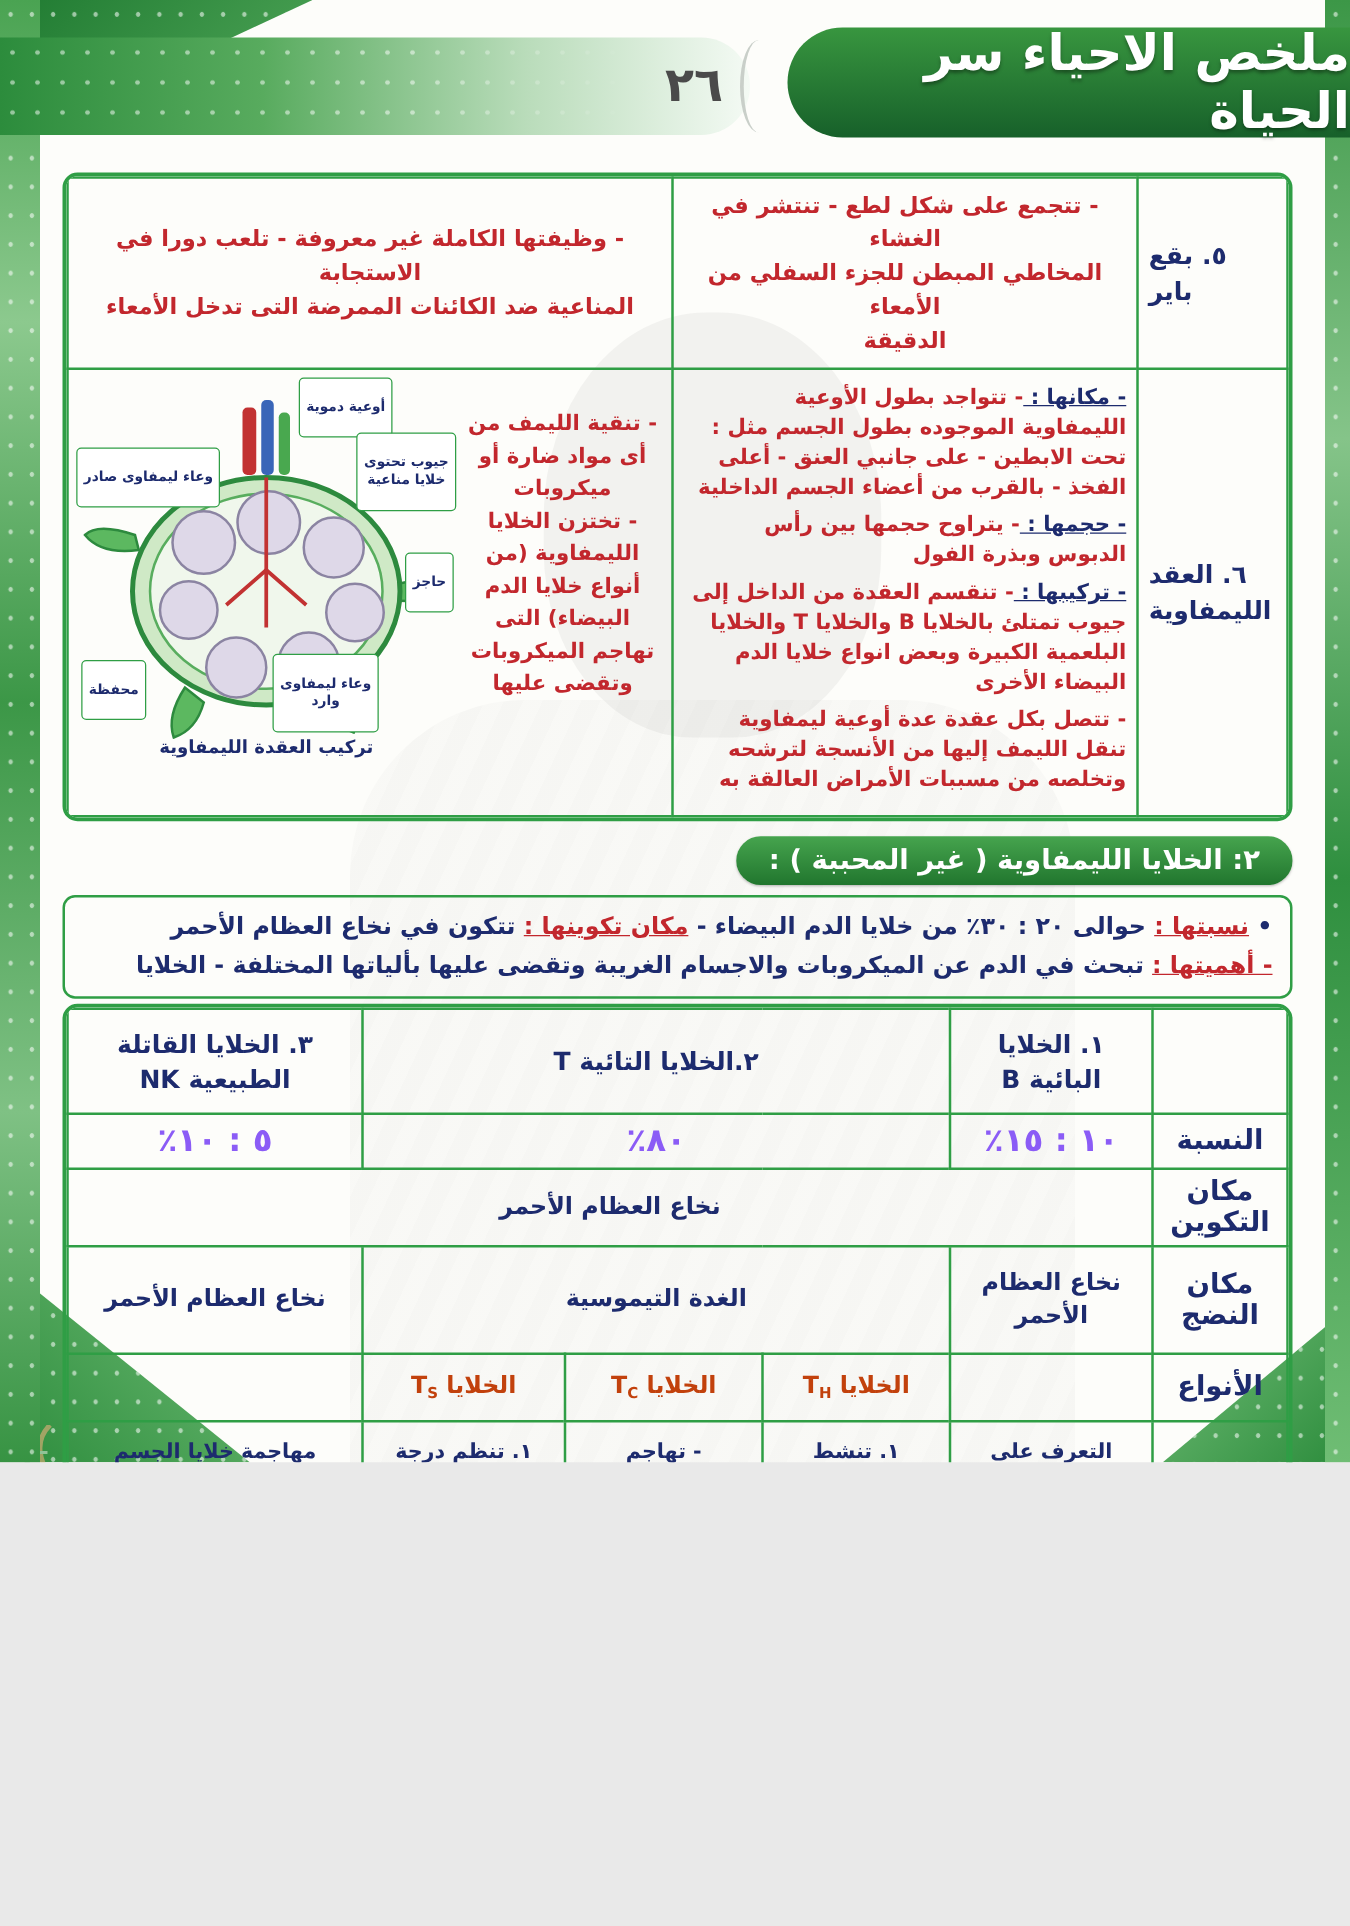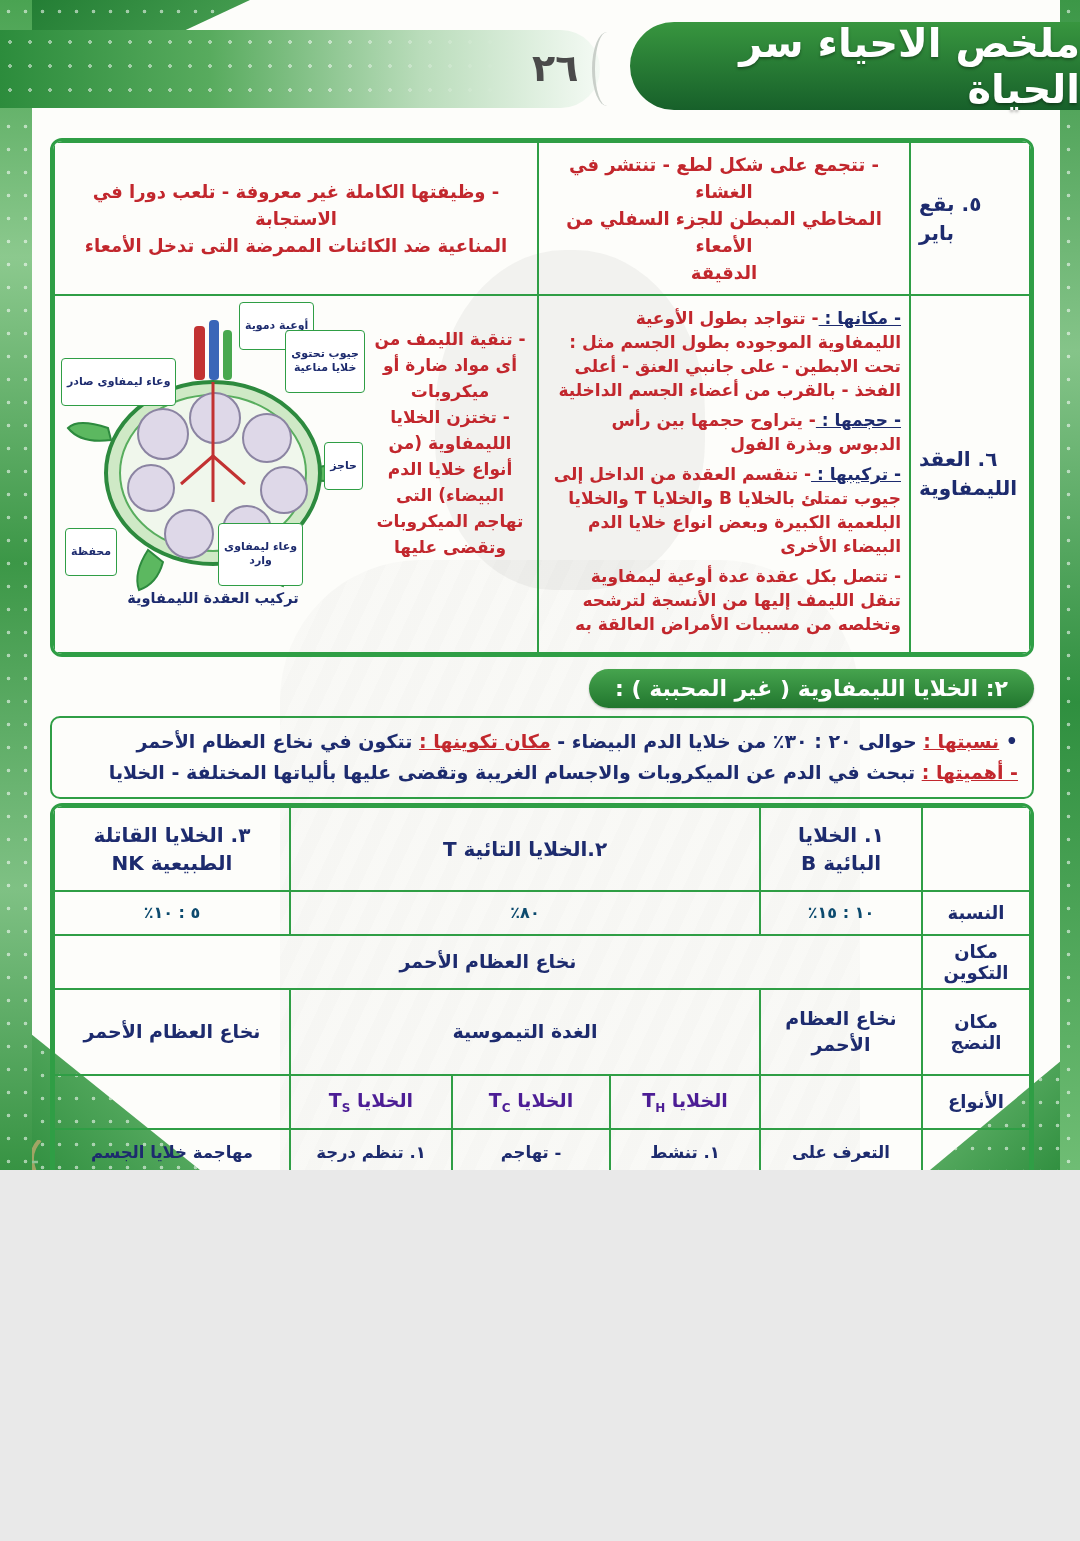--- a/index.html
+++ b/index.html
@@ -71,25 +71,25 @@
   .sec{margin:12px 0 8px;display:flex;justify-content:flex-start}
   .pill{background:linear-gradient(180deg,#46a44e,#21762e);color:#fff;font-size:22px;font-weight:bold;
     padding:7px 26px;border-radius:24px;box-shadow:0 1px 2px rgba(0,0,0,.25)}
 
   .bbox{border:2.5px solid #2f9e45;border-radius:10px;padding:8px 14px;font-size:19px;font-weight:bold;line-height:1.65;text-align:right}
   .b3{margin:8px 4px 10px 0;font-size:19px;font-weight:bold;line-height:1.6;text-align:right}
 
   .mw{border:3px solid #2f9e45;border-radius:12px;overflow:hidden;margin-top:4px}
   table.t2{width:100%;border-collapse:collapse;table-layout:fixed}
   .t2 td{border:2.5px solid #2f9e45;text-align:center;vertical-align:middle;padding:5px 4px;font-weight:bold}
-  .t2 .lab2{color:#1d2b6e;font-size:18px}
+  .t2 .lab2{color:#1d2b6e;font-size:22px}
   .t2 .hdr{color:#1d2b6e;font-size:20px;white-space:pre-line;line-height:1.4}
-  .t2 .vr{color:#0c4a6e;font-size:16px}
+  .t2 .vr{color:#8b5cf6;font-size:26px}
   .t2 .vn{color:#1d2b6e;font-size:19px;white-space:pre-line;line-height:1.35}
-  .t2 .typ{color:#4c1d95;font-size:19px}
+  .t2 .typ{color:#c2410c;font-size:19px}
   .t2 .typ sub{font-size:12px}
   .t2 .imp{color:#1d2b6e;font-size:16.5px;line-height:25px;white-space:pre-line;vertical-align:top;padding-top:10px}
   tr.rh1{height:84px} tr.rh2{height:44px} tr.rh3{height:46px} tr.rh4{height:86px} tr.rh5{height:54px}
 
   .foot{margin-top:8px;display:flex;flex-direction:column;align-items:center}
 </style>
 </head>
 <body>
 
 <div class="page">
@@ -184,21 +184,21 @@
                         <circle cx="126" cy="226" r="24"></circle>
                     <circle cx="88" cy="180" r="23"></circle>
                   </g>
                   <g stroke="#c23232" stroke-width="3" fill="none">
                     <path d="M150 74 V148"></path>
                     <path d="M150 148 L118 176 M150 148 L182 176 M150 148 V194"></path>
                   </g>
                 </svg>
                 <div class="dlabel" style="top:0;left:176px">أوعية دموية</div>
                 <div class="dlabel" style="top:56px;left:-2px">وعاء ليمفاوى صادر</div>
-                <div class="dlabel pre" style="top:28px;right:-2px">جيوب تحتوى
+                <div class="dlabel pre" style="top:44px;right:-2px">جيوب تحتوى
 خلايا مناعية</div>
                 <div class="dlabel" style="top:140px;right:0">حاجز</div>
                 <div class="dlabel" style="top:226px;left:2px">محفظة</div>
                 <div class="dlabel pre" style="top:221px;right:60px">وعاء ليمفاوى
 وارد</div>
                 <div class="dcaption">تركيب العقدة الليمفاوية</div>
               </div>
             </div>
           </td>
         </tr>

